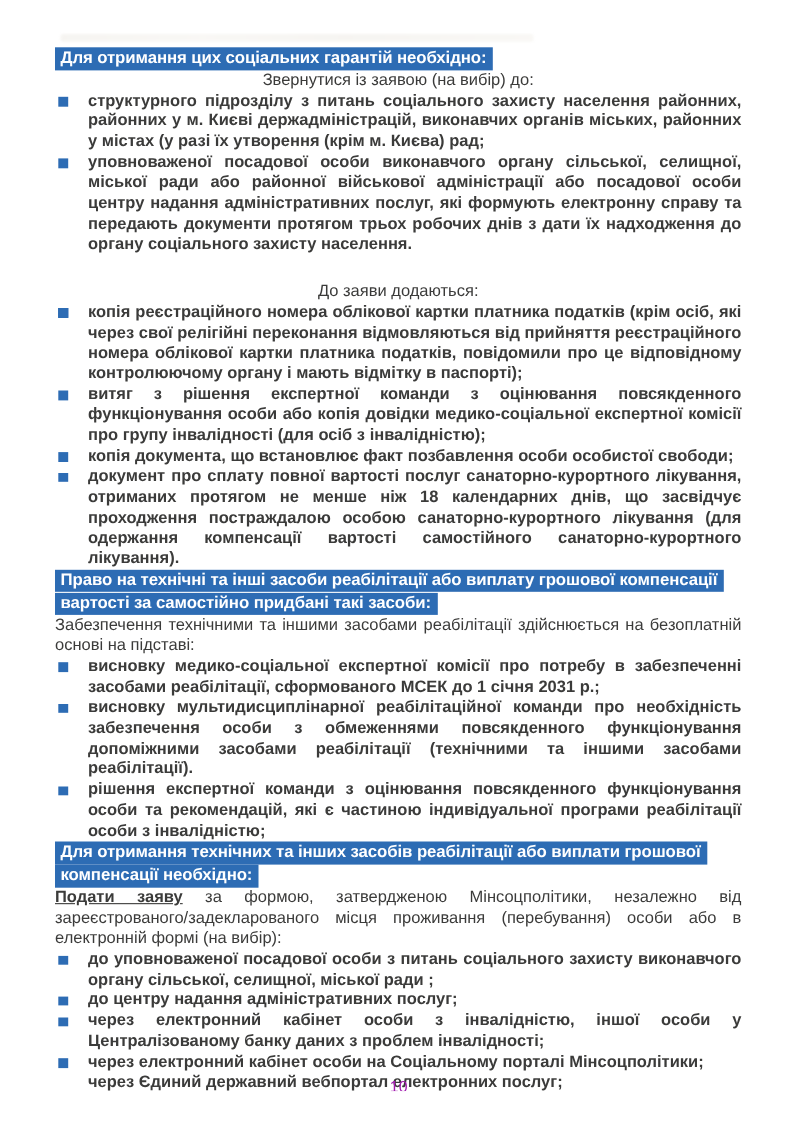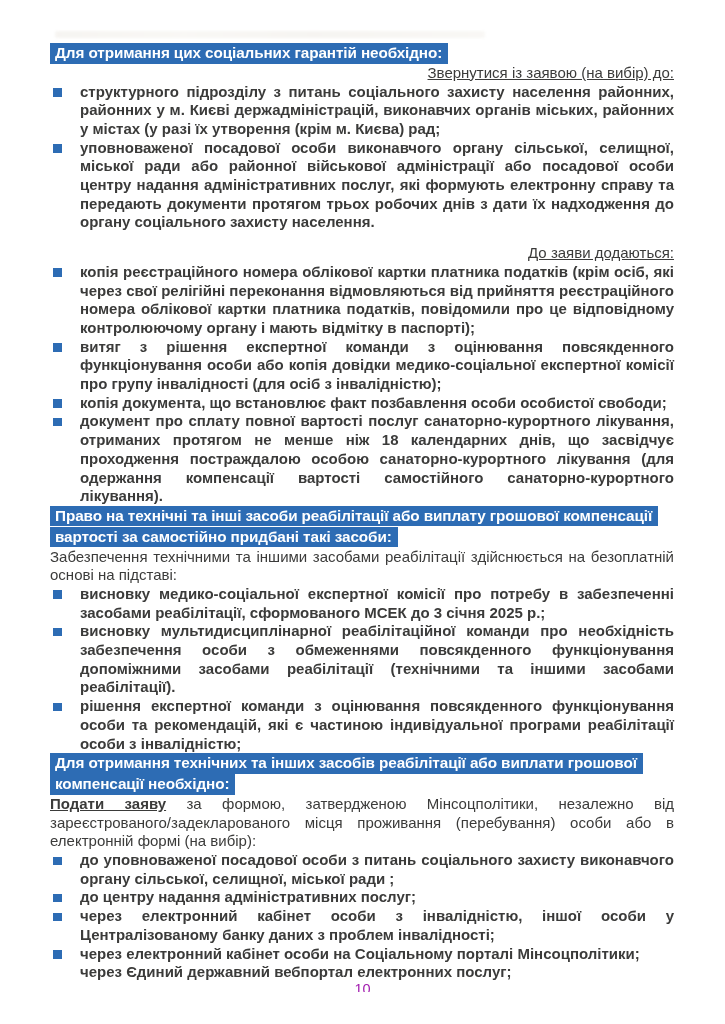--- a/index.html
+++ b/index.html
@@ -28,30 +28,30 @@
     margin:0;padding:0;
     font-size:15.3px;font-weight:bold;line-height:20.8px;
     letter-spacing:-0.1px;
   }
   h2.hl .hlspan{
     background:var(--accent);color:#ffffff;
     padding:1px 6px 2.5px 5px;
     -webkit-box-decoration-break:clone;box-decoration-break:clone;
   }
   p{margin:0;text-align:justify;}
-  p.nojust{text-align:right;text-decoration:underline;}
+  p.nojust{text-align:center;}
   ul{list-style:none;margin:0;padding:0;}
   li{
     position:relative;padding-left:30px;text-align:justify;font-weight:bold;
   }
   .sq{
     position:absolute;left:3px;top:5.5px;width:8.5px;height:8.5px;
     background:var(--accent);
   }
-  .mt12{margin-top:12px;}
+  .mt12{margin-top:24px;}
   .mt16{margin-top:15px;}
   .mb2{margin-bottom:2px;}
   .pagenum{
     position:absolute;left:0;right:0;top:981px;
     text-align:center;font-size:14.5px;color:#a21caf;
   }
   b.lead{font-weight:bold;text-decoration:underline;}
 </style>
 </head>
 <body>
@@ -74,21 +74,21 @@
       <li><span class="sq"></span></li>
       <li><span class="sq"></span><span>копія реєстраційного номера облікової картки платника податків (крім осіб, які через свої релігійні переконання відмовляються від прийняття реєстраційного номера облікової картки платника податків, повідомили про це відповідному контролюючому органу і мають відмітку в паспорті);</span></li>
       <li><span class="sq"></span><span>витяг з рішення експертної команди з оцінювання повсякденного функціонування особи або копія довідки медико-соціальної експертної комісії про групу інвалідності (для осіб з інвалідністю);</span></li>
       <li><span class="sq"></span><span>копія документа, що встановлює факт позбавлення особи особистої свободи;</span></li>
       <li><span class="sq"></span><span>документ про сплату повної вартості послуг санаторно-курортного лікування, отриманих протягом не менше ніж 18 календарних днів, що засвідчує проходження постраждалою особою санаторно-курортного лікування (для одержання компенсації вартості самостійного санаторно-курортного лікування).</span></li>
     </ul>
 
     <h2 class="hl mt16 mb2"><span class="hlspan">Право на технічні та інші засоби реабілітації або виплату грошової компенсації вартості за самостійно придбані такі засоби:</span></h2>
     <p>Забезпечення технічними та іншими засобами реабілітації здійснюється на безоплатній основі на підставі:</p>
     <ul>
-      <li><span class="sq"></span><span>висновку медико-соціальної експертної комісії про потребу в забезпеченні засобами реабілітації, сформованого МСЕК до 3 січня 2025 р.;</span></li>
+      <li><span class="sq"></span><span>висновку медико-соціальної експертної комісії про потребу в забезпеченні засобами реабілітації, сформованого МСЕК до 1 січня 2031 р.;</span></li>
       <li><span class="sq"></span><span>висновку мультидисциплінарної реабілітаційної команди про необхідність забезпечення особи з обмеженнями повсякденного функціонування допоміжними засобами реабілітації (технічними та іншими засобами реабілітації).</span></li>
       <li><span class="sq"></span><span>рішення експертної команди з оцінювання повсякденного функціонування особи та рекомендацій, які є частиною індивідуальної програми реабілітації особи з інвалідністю;</span></li>
     </ul>
 
     <h2 class="hl mt16 mb2"><span class="hlspan">Для отримання технічних та інших засобів реабілітації або виплати грошової компенсації необхідно:</span></h2>
     <p><b class="lead">Подати заяву</b><span> за формою, затвердженою Мінсоцполітики, незалежно від зареєстрованого/задекларованого місця проживання (перебування) особи або в електронній формі (на вибір):</span></p>
     <ul>
       <li><span class="sq"></span><span>до уповноваженої посадової особи з питань соціального захисту виконавчого органу сільської, селищної, міської ради ;</span></li>
       <li><span class="sq"></span><span>до центру надання адміністративних послуг;</span></li>
       <li><span class="sq"></span><span>через електронний кабінет особи з інвалідністю, іншої особи у Централізованому банку даних з проблем інвалідності;</span></li>

